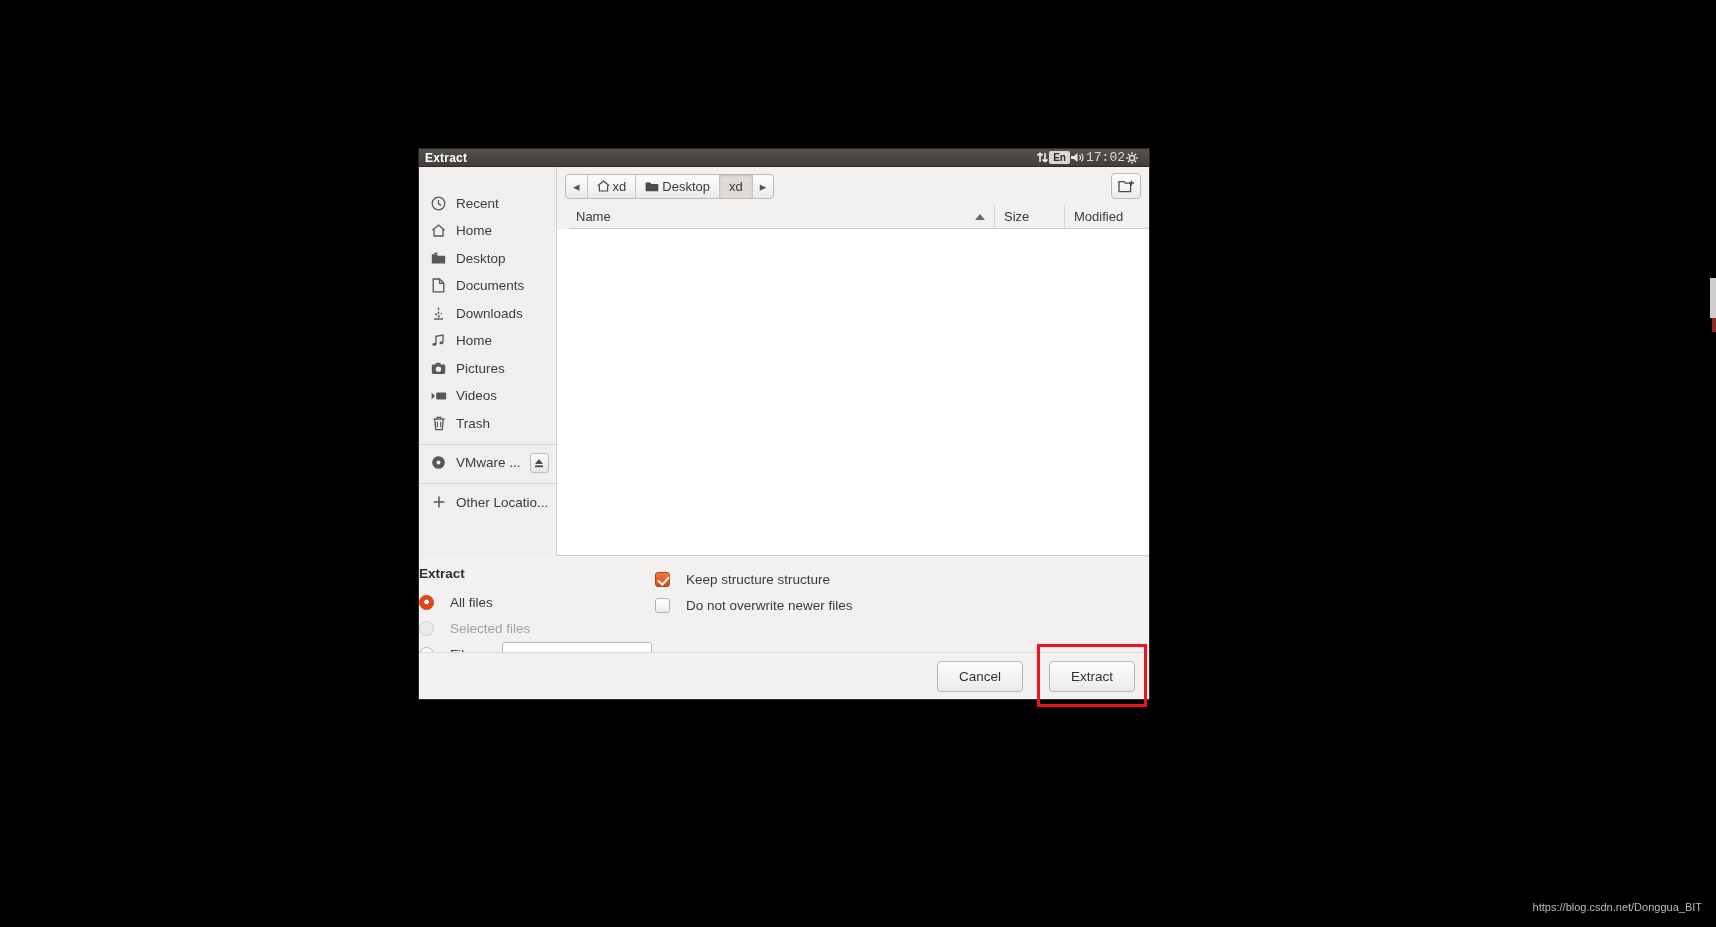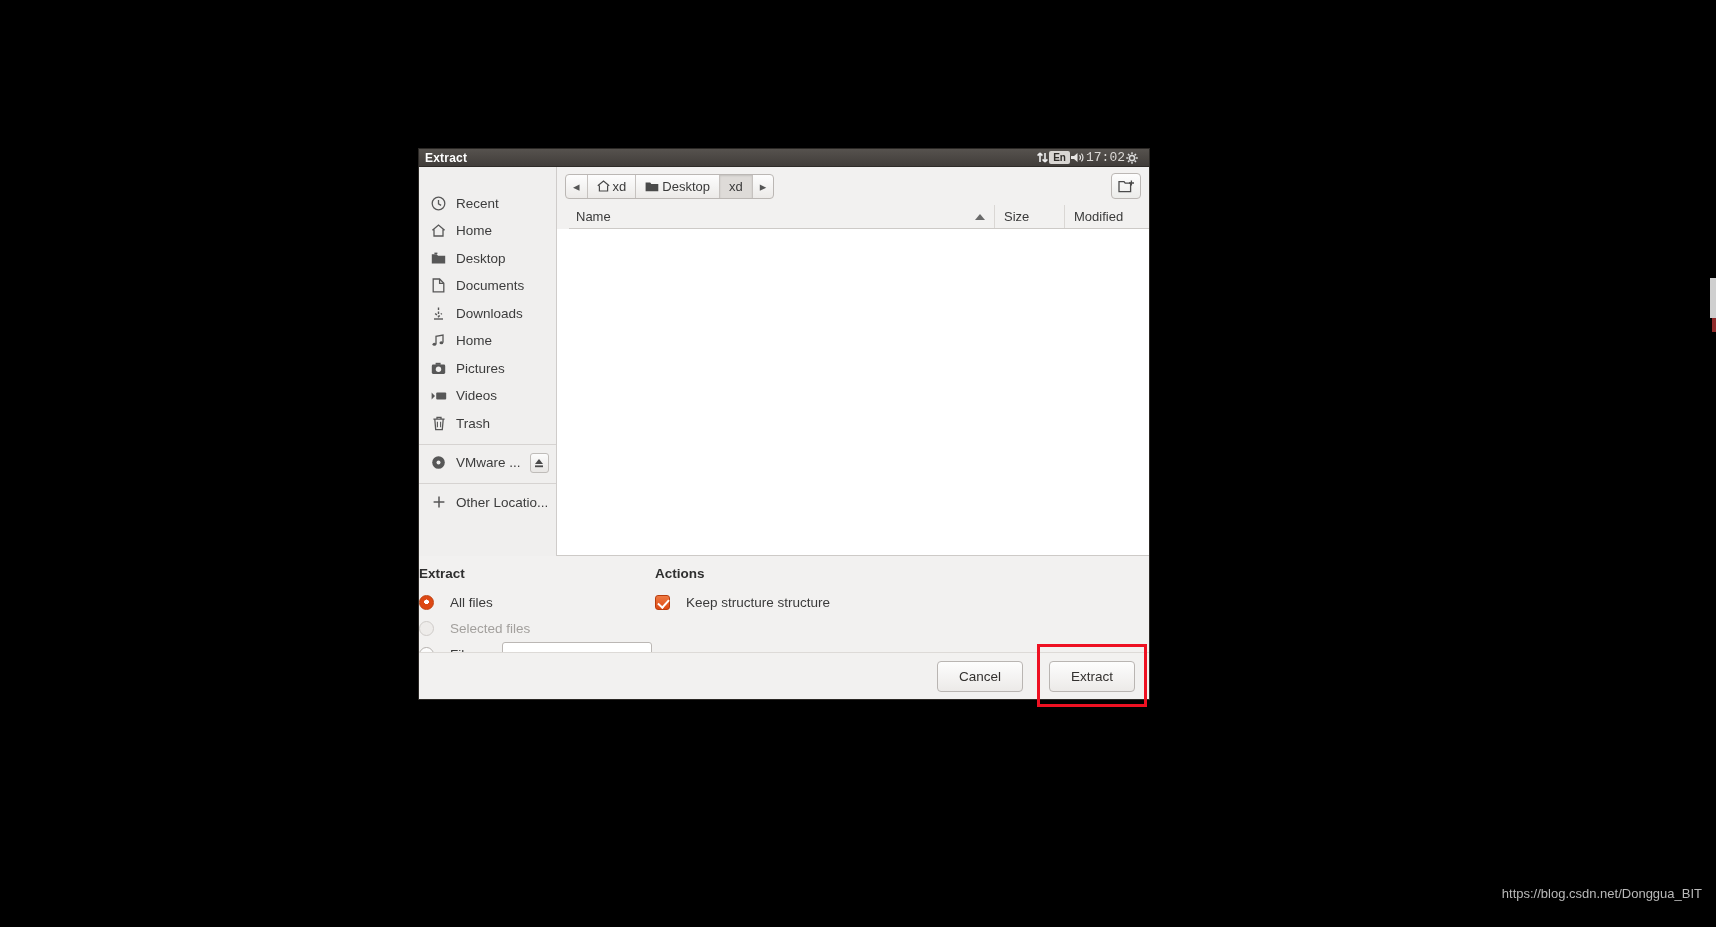--- a/index.html
+++ b/index.html
@@ -145,21 +145,21 @@
          background:linear-gradient(#fdfdfd,#eceae8); font-size:13.5px; color:#33312f;
          display:flex; align-items:center; justify-content:center; }
   .btn-wrap { position:relative; display:flex; }
   .hl-box { position:absolute; left:-12px; top:-17px; width:110px; height:63px;
             border:3px solid #ee1122; pointer-events:none; }
 
   
   .edge1{position:absolute;right:0;top:278px;width:6px;height:40px;background:#cfcfcf;}
   .edge2{position:absolute;right:0;top:318px;width:4px;height:14px;background:#8e2a2a;}
 
-  .watermark { position:absolute; right:14px; bottom:26px; color:#b9b9b9; font-size:13px;
+  .watermark { position:absolute; right:14px; bottom:14px; color:#b9b9b9; font-size:11px;
                font-family:"Liberation Sans", sans-serif; }
 </style>
 </head>
 <body>
 
 <div id="root">
 
   <div class="launcher">
     <div class="launcher-grip">
         <i></i>
@@ -411,24 +411,27 @@
           <span>Selected files</span>
         </div>
         <div class="opt-row">
           <span class="radio"></span>
           <span>Files:</span>
           <input class="files-input" type="text" value="" placeholder="" style="">
         </div>
       </div>
 
       <div class="opt-col opt-right">
-        <div class="opt-head">Actions</div>
         <div class="opt-row">
           <span class="chk on"></span>
           <span>Keep structure structure</span>
+        </div>
+        <div class="opt-row">
+          <span class="chk"></span>
+          <span>Do not overwrite newer files</span>
         </div>
       </div>
     </div>
 
     <div class="btnrow">
       <div class="btn">Cancel</div>
       <div class="btn-wrap">
         <div class="btn">Extract</div>
         <div class="hl-box"></div>
       </div>

